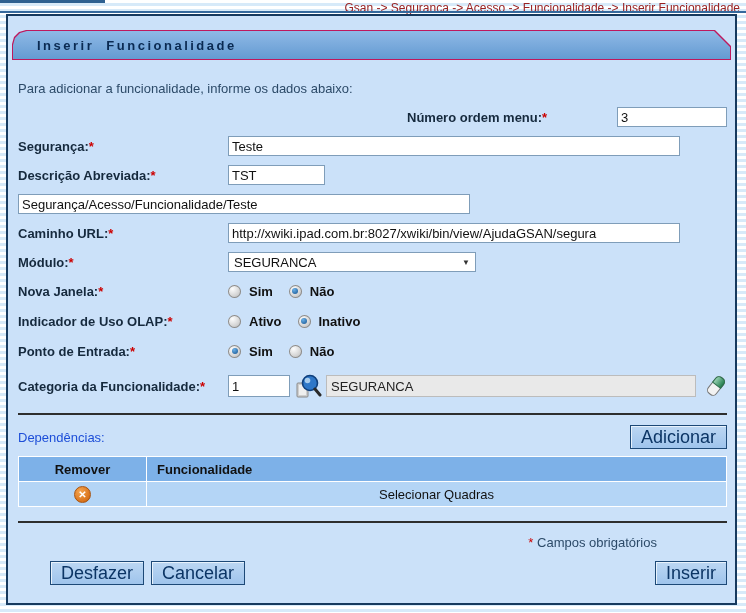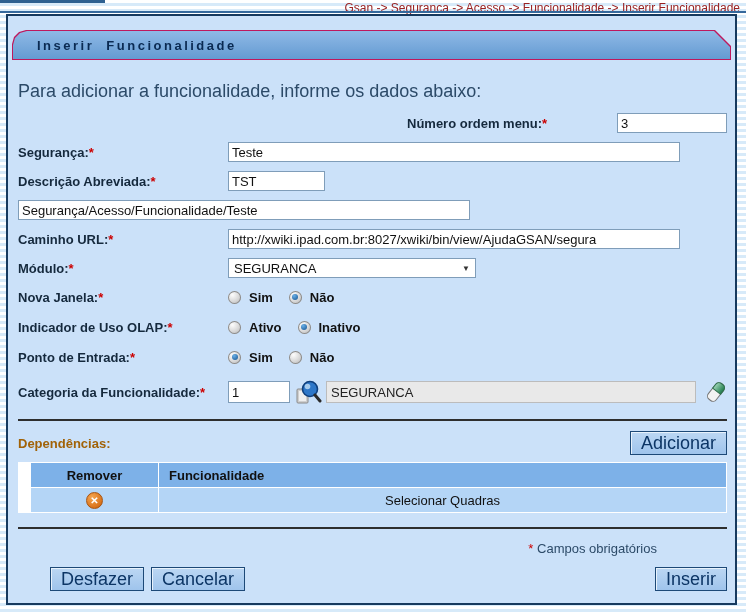--- a/index.html
+++ b/index.html
@@ -32,21 +32,21 @@
     background:linear-gradient(180deg,#8fb9e6,#649bd2);
     clip-path:polygon(0 100%, 0 14px, 2px 7px, 7px 2px, 14px 0, calc(100% - 16px) 0, 100% 16px, 100% 100%);
     padding-left:24px;
   }
   .titlebar span {
     font-size:13px; font-weight:bold; color:#0a2a52;
     letter-spacing:2.5px; word-spacing:6px;
   }
 
   .content { padding:0 8px 0 10px; }
-  .intro { margin-top:21px; font-size:18px; color:#2c4a68; }
+  .intro { margin-top:21px; font-size:13px; color:#2c4a68; }
 
   .row { display:flex; align-items:center; margin-top:9px; height:20px; }
   .lbl { width:210px; flex:none; font-size:13px; font-weight:bold; color:#15293d; }
   .req { color:#cc0000; }
 
   input.inp {
     height:20px; border:1px solid #7f9db9; background:#fff;
     font-family:inherit; font-size:13px; color:#111; padding:1px 3px;
   }
   .w-num{width:110px} .w-desc{width:452px} .w-abrev{width:97px}
@@ -74,31 +74,31 @@
   .cat-row { margin-top:13px; height:24px; }
   .icon-btn { background:none; border:none; padding:0; cursor:pointer; display:inline-flex; align-items:center; }
   .cat-name {
     width:370px; height:22px; background:#e9e9e9; border:1px solid #bcbcbc;
     font-size:13px; color:#222; padding:2px 4px; font-family:inherit;
   }
 
   .sep { margin-top:15px; border:none; border-top:2px solid #2e2e2e; }
 
   .dep-header { margin-top:10px; display:flex; align-items:center; justify-content:space-between; }
-  .dep-label { font-size:13px; font-weight:bold; color:#a16207; }
+  .dep-label { font-size:13px; font-weight:normal; color:#1d4ed8; }
 
   .btn {
     background:linear-gradient(180deg,#bcd7f3,#9fc4ec);
     border:1px solid #1d4977; color:#0c3565;
     font-family:inherit; font-size:18px; height:24px; padding:0 10px;
     box-shadow:inset 1px 1px 0 #e8f2fc; cursor:pointer;
   }
 
   .dep-table { margin-top:7px; background:#fff; padding:1px; display:flex; flex-direction:column; gap:1px; }
-  .trow { display:flex; gap:1px;padding-left:12px; }
+  .trow { display:flex; gap:1px; }
   .cell { display:flex; align-items:center; height:24px; font-size:13px; color:#111; }
   .c1 { width:127px; flex:none; justify-content:center; }
   .c2 { flex:1; }
   .thead .cell { background:#7db1e8; font-weight:bold; }
   .thead .c2 { padding-left:10px; }
   .tbody .cell { background:#b4d5f6; }
   .tbody .c2 { justify-content:center; }
 
   .xicon {
     width:17px; height:17px; border-radius:50%;

